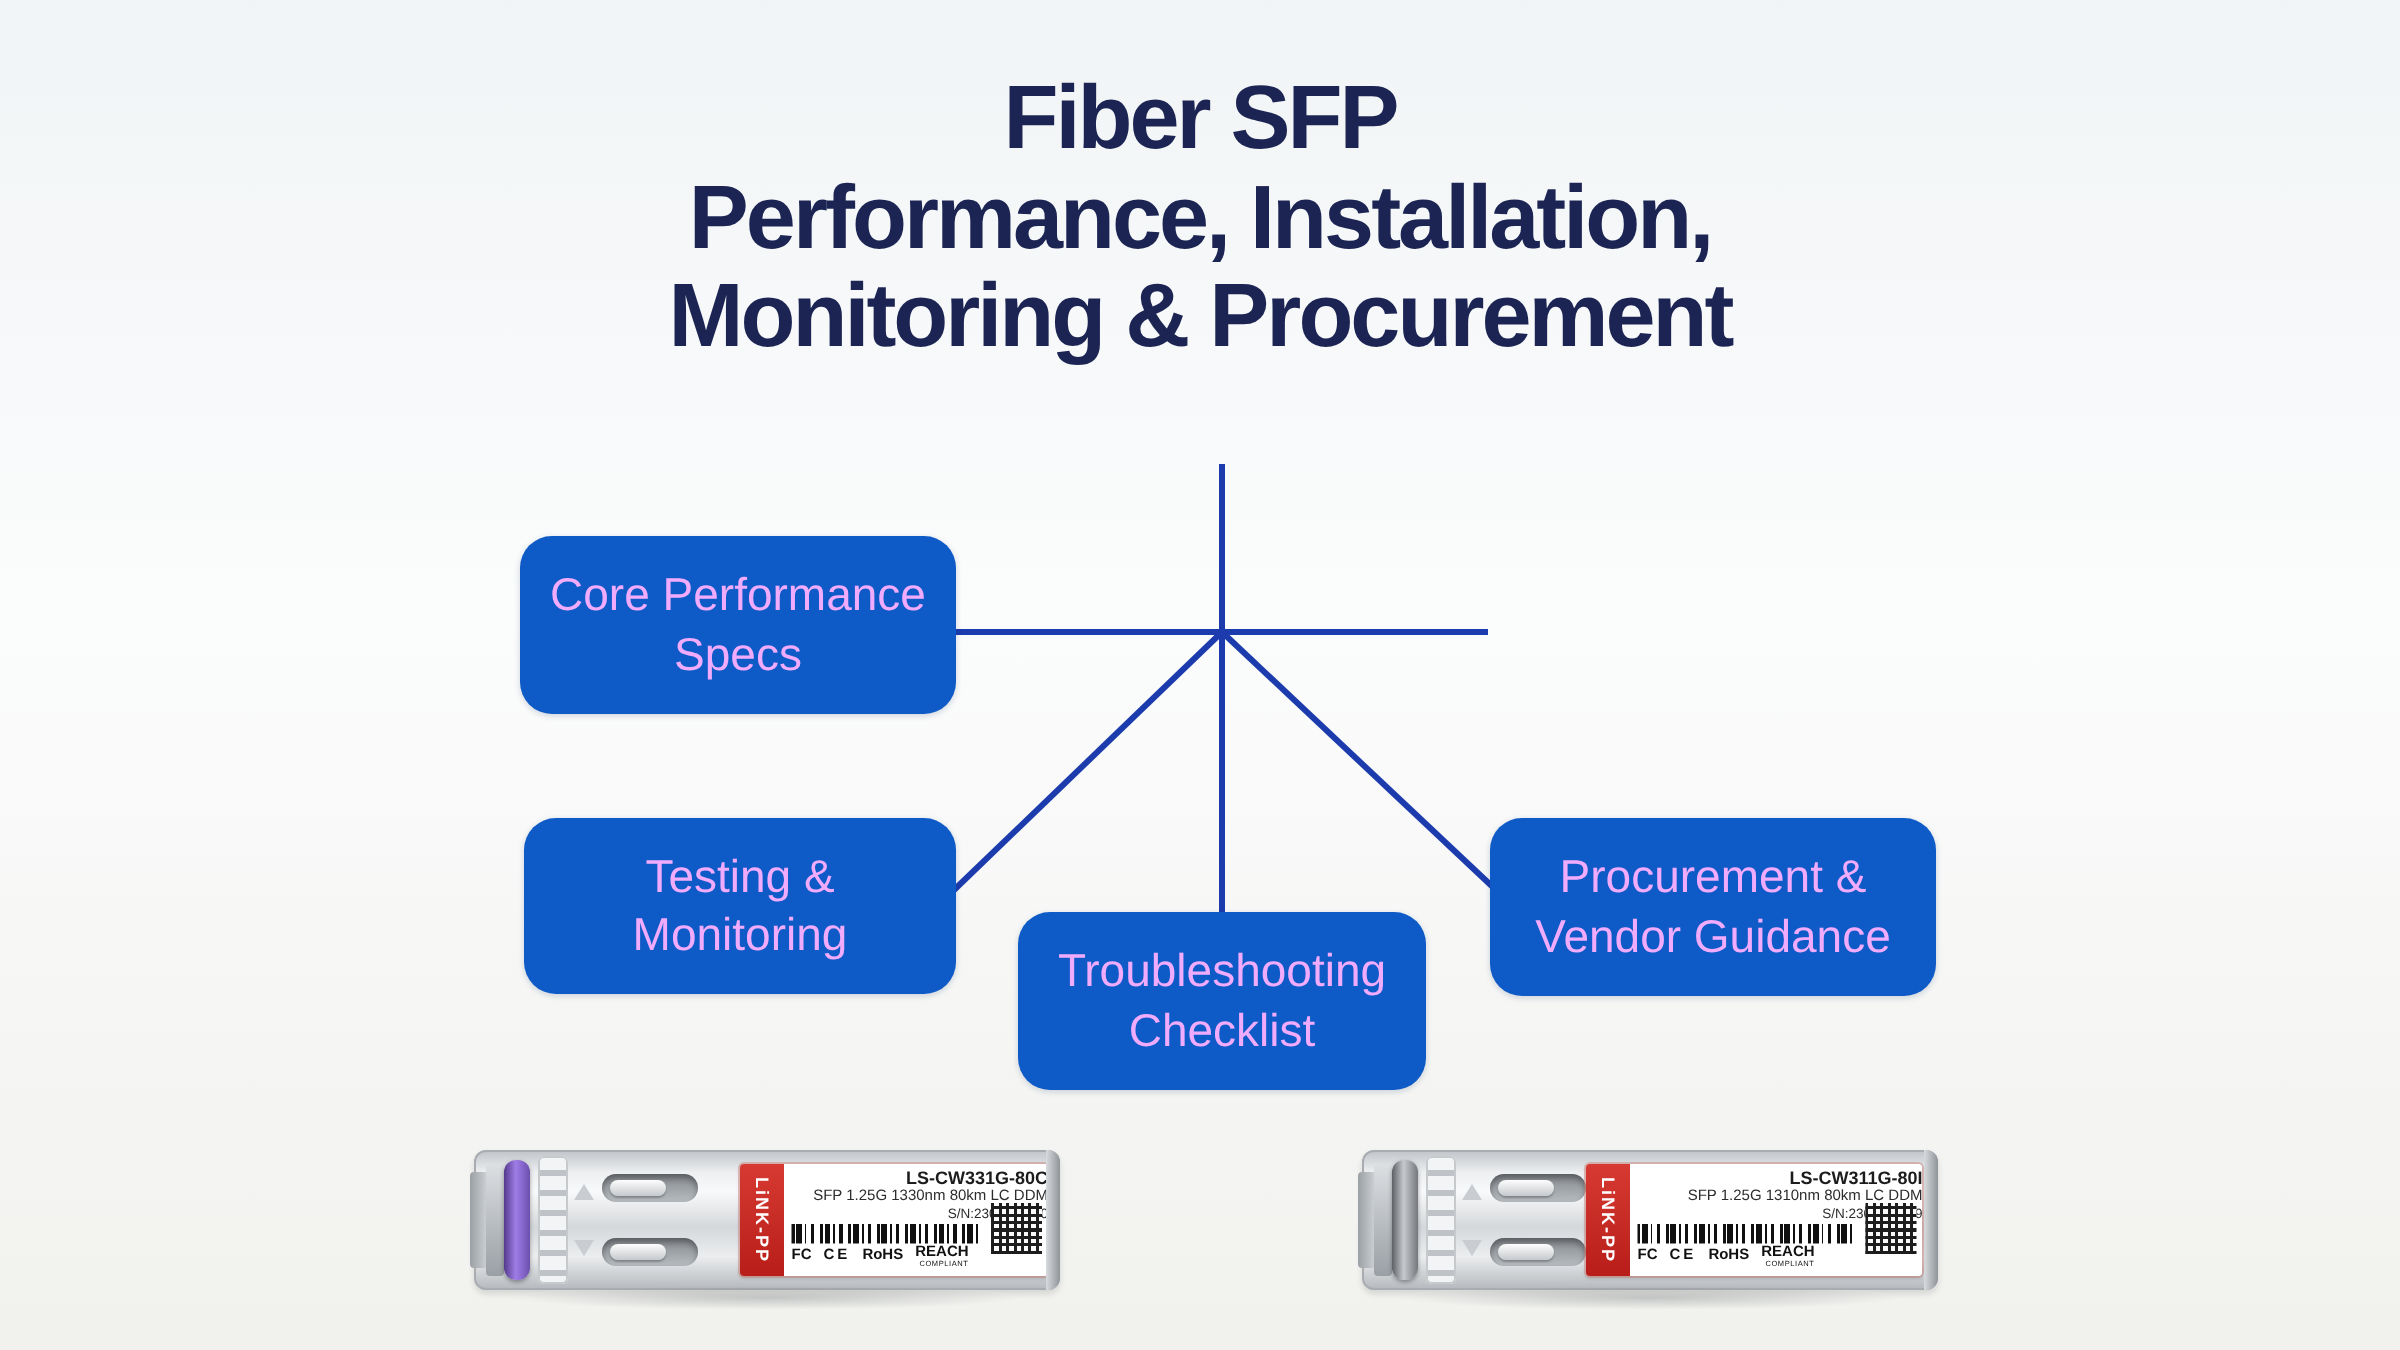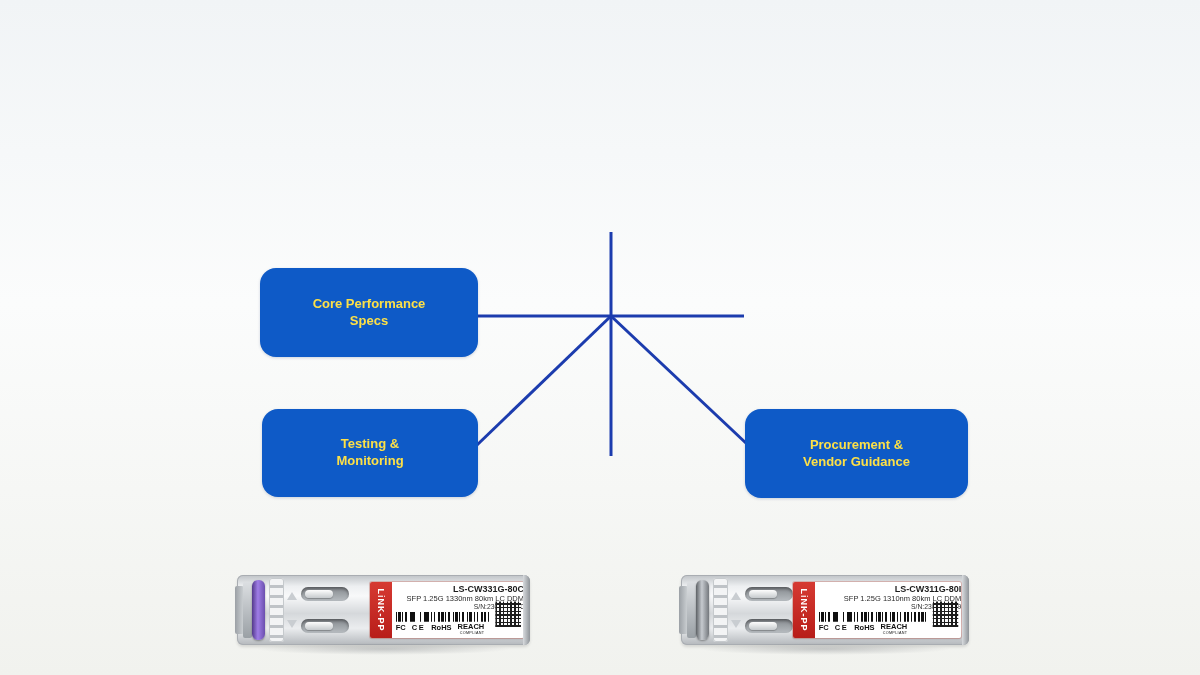--- a/index.html
+++ b/index.html
@@ -18,22 +18,22 @@
     position:absolute;left:0;right:0;top:34px;text-align:center;
     font-size:45px;line-height:1.1;font-weight:700;letter-spacing:-1.5px;
     color:var(--title-navy);white-space:pre-line;
   }
   
   svg.lines{position:absolute;left:0;top:0;}
   svg.lines line{stroke:var(--line-blue);stroke-width:3;}
   
   .node{
     position:absolute;display:flex;align-items:center;justify-content:center;
-    background:var(--box-blue);border-radius:16px;color:#fde047;
-    font-size:13px;line-height:1.28;font-weight:700;text-align:center;
+    background:var(--box-blue);border-radius:16px;color:#f0abfc;
+    font-size:23px;line-height:1.28;font-weight:400;text-align:center;
     white-space:pre-line;box-shadow:0 1px 3px rgba(10,40,100,.18);
   }
   .node--core{left:260px;top:268px;width:218px;height:89px;}
   .node--installation{left:744px;top:268px;width:224px;height:89px;}
   .node--testing{left:262px;top:409px;width:216px;height:88px;}
   .node--procurement{left:745px;top:409px;width:223px;height:89px;}
   .node--troubleshooting{left:509px;top:456px;width:204px;height:89px;}
   
   .sfp{
     position:absolute;width:293px;height:70px;border-radius:6px;
@@ -92,35 +92,40 @@
     background-image:repeating-linear-gradient(0deg,#1d1d1d 0 2px,transparent 2px 5px),
                      repeating-linear-gradient(90deg,#1d1d1d 0 2px,transparent 2px 5px);}
   .sfp .cap{position:absolute;right:0;top:0;bottom:0;width:7px;border-radius:0 6px 6px 0;
     background:linear-gradient(90deg,#d8dbde,#8f9499);}
 </style>
 </head>
 <body>
 
 <div class="stage">
 
+  <div class="title">Fiber SFP
+Performance, Installation,
+Monitoring &amp; Procurement</div>
 
   <svg class="lines" width="1200" height="675" aria-hidden="true">
     <line x1="611" y1="232" x2="611" y2="456"></line>
     <line x1="478" y1="316" x2="611" y2="316"></line>
     <line x1="611" y1="316" x2="744" y2="316"></line>
     <line x1="611" y1="316" x2="477" y2="445"></line>
     <line x1="611" y1="316" x2="748" y2="445"></line>
   </svg>
 
   <div class="node node--core">Core Performance
 Specs</div>
   <div class="node node--procurement">Procurement &amp;
 Vendor Guidance</div>
   <div class="node node--testing">Testing &amp;
 Monitoring</div>
+  <div class="node node--troubleshooting">Troubleshooting
+Checklist</div>
 
   <div class="sfp sfp--left">
     <div class="nose"></div>
     <div class="nose2"></div>
     <div class="latch"></div>
     <div class="teeth"></div>
     <div class="arrow arrow--up"></div>
     <div class="arrow arrow--down"></div>
     <div class="slot slot--top">
         <i></i>

